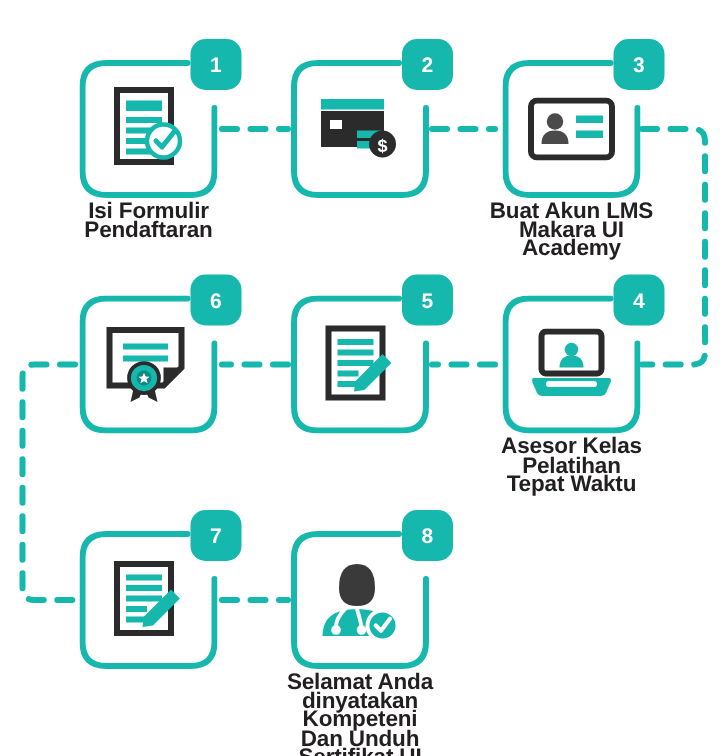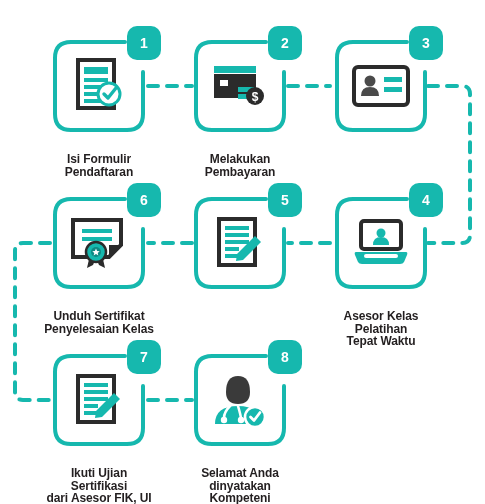--- a/index.html
+++ b/index.html
@@ -64,23 +64,23 @@
     border-radius: 10px;
     background: #16b8ae;
     color: #ffffff;
     font-size: 14px;
     font-weight: bold;
     line-height: 34px;
     text-align: center;
     letter-spacing: 0.3px;
   }
   .caption {
-    margin-top: 21px;
+    margin-top: 3px;
     text-align: center;
-    font-size: 12px;
+    font-size: 15px;
     font-weight: bold;
     line-height: 12.5px;
     color: #231f20;
     letter-spacing: -0.1px;
     white-space: pre-line;
   }
 </style>
 </head>
 <body>
 
@@ -139,40 +139,40 @@
           <rect x="2" y="11" width="42" height="24" fill="#2b2b2b"></rect>
           <rect x="8" y="17" width="8" height="6" fill="#ffffff"></rect>
           <rect x="26" y="24" width="16" height="5" fill="#16b8ae"></rect>
           <rect x="26" y="31" width="16" height="5" fill="#16b8ae"></rect>
           <circle cx="43" cy="33" r="9" fill="#2b2b2b"></circle>
           <text x="43" y="38" font-family="'Liberation Sans', sans-serif" font-size="12" font-weight="bold" fill="#ffffff" text-anchor="middle">$</text>
         </svg>
       </div>
       <div class="badge">2</div>
     </div>
-    <div class="caption">Melakukan
-Pembayaran</div>
   </div>
 
   <div class="step" style="left:326px; top:40px;">
     <div class="card-box">
       <svg class="card-frame" viewBox="0 0 92 92">
         <path d="M 72 2 L 18 2 Q 2 2 2 18 L 2 74 Q 2 90 18 90 L 74 90 Q 90 90 90 74 L 90 32" fill="none" stroke="#16b8ae" stroke-width="4" stroke-linecap="round"></path>
       </svg>
       <div class="icon-wrap">
         <svg width="58" height="42" viewBox="0 0 58 42">
           <rect x="2" y="2" width="54" height="38" rx="4" fill="#ffffff" stroke="#2b2b2b" stroke-width="4"></rect>
           <circle cx="18" cy="16" r="5.5" fill="#4a4a4a"></circle>
           <path d="M 9 31 Q 9 22 18 22 Q 27 22 27 31 Z" fill="#4a4a4a"></path>
           <rect x="32" y="12" width="18" height="5" fill="#16b8ae"></rect>
           <rect x="32" y="22" width="18" height="5" fill="#16b8ae"></rect>
         </svg>
       </div>
       <div class="badge">3</div>
     </div>
+    <div class="caption">Buat Akun LMS
+Makara UI Academy</div>
   </div>
 
   <div class="step" style="left:326px; top:197px;">
     <div class="card-box">
       <svg class="card-frame" viewBox="0 0 92 92">
         <path d="M 72 2 L 18 2 Q 2 2 2 18 L 2 74 Q 2 90 18 90 L 74 90 Q 90 90 90 74 L 90 32" fill="none" stroke="#16b8ae" stroke-width="4" stroke-linecap="round"></path>
       </svg>
       <div class="icon-wrap">
         <svg width="58" height="48" viewBox="0 0 58 48">
           <rect x="9" y="2" width="40" height="28" rx="3" fill="#ffffff" stroke="#2b2b2b" stroke-width="4"></rect>
@@ -221,44 +221,40 @@
           <rect x="12" y="20" width="30" height="4" fill="#16b8ae"></rect>
           <path d="M 20 38 L 17 51 L 23 48 L 26 41 Z" fill="#2b2b2b"></path>
           <path d="M 32 38 L 35 51 L 29 48 L 26 41 Z" fill="#2b2b2b"></path>
           <circle cx="26" cy="35" r="10" fill="#16b8ae" stroke="#2b2b2b" stroke-width="2.5"></circle>
           <circle cx="26" cy="35" r="5" fill="#0e8a84"></circle>
           <path d="M 26 31.5 L 27.1 34 L 29.7 34.2 L 27.7 35.9 L 28.4 38.5 L 26 37.1 L 23.6 38.5 L 24.3 35.9 L 22.3 34.2 L 24.9 34 Z" fill="#ffffff"></path>
         </svg>
       </div>
       <div class="badge">6</div>
     </div>
-    <div class="caption">Unduh Sertifikat
-Penyelesaian Kelas</div>
   </div>
 
   <div class="step" style="left:44px; top:354px;">
     <div class="card-box">
       <svg class="card-frame" viewBox="0 0 92 92">
         <path d="M 72 2 L 18 2 Q 2 2 2 18 L 2 74 Q 2 90 18 90 L 74 90 Q 90 90 90 74 L 90 32" fill="none" stroke="#16b8ae" stroke-width="4" stroke-linecap="round"></path>
       </svg>
       <div class="icon-wrap">
         <svg width="50" height="54" viewBox="0 0 50 54">
           <rect x="4" y="3" width="36" height="46" fill="#ffffff" stroke="#2b2b2b" stroke-width="4"></rect>
           <rect x="10" y="10" width="24" height="4" fill="#16b8ae"></rect>
           <rect x="10" y="17" width="24" height="4" fill="#16b8ae"></rect>
           <rect x="10" y="24" width="24" height="4" fill="#16b8ae"></rect>
           <rect x="10" y="31" width="14" height="4" fill="#16b8ae"></rect>
           <rect x="10" y="38" width="14" height="4" fill="#16b8ae"></rect>
           <path d="M 40 20 L 46 26 L 28 44 L 21 45 L 22 38 Z" fill="#16b8ae"></path>
         </svg>
       </div>
       <div class="badge">7</div>
     </div>
-    <div class="caption">Ikuti Ujian Sertifikasi
-dari Asesor FIK, UI</div>
   </div>
 
   <div class="step" style="left:185px; top:354px;">
     <div class="card-box">
       <svg class="card-frame" viewBox="0 0 92 92">
         <path d="M 72 2 L 18 2 Q 2 2 2 18 L 2 74 Q 2 90 18 90 L 74 90 Q 90 90 90 74 L 90 32" fill="none" stroke="#16b8ae" stroke-width="4" stroke-linecap="round"></path>
       </svg>
       <div class="icon-wrap">
         <svg width="58" height="56" viewBox="0 0 58 56">
           <path d="M 15 20 Q 15 4 27 4 Q 39 4 39 20 Q 39 32 27 32 Q 15 32 15 20 Z" fill="#3a3a3a"></path>

